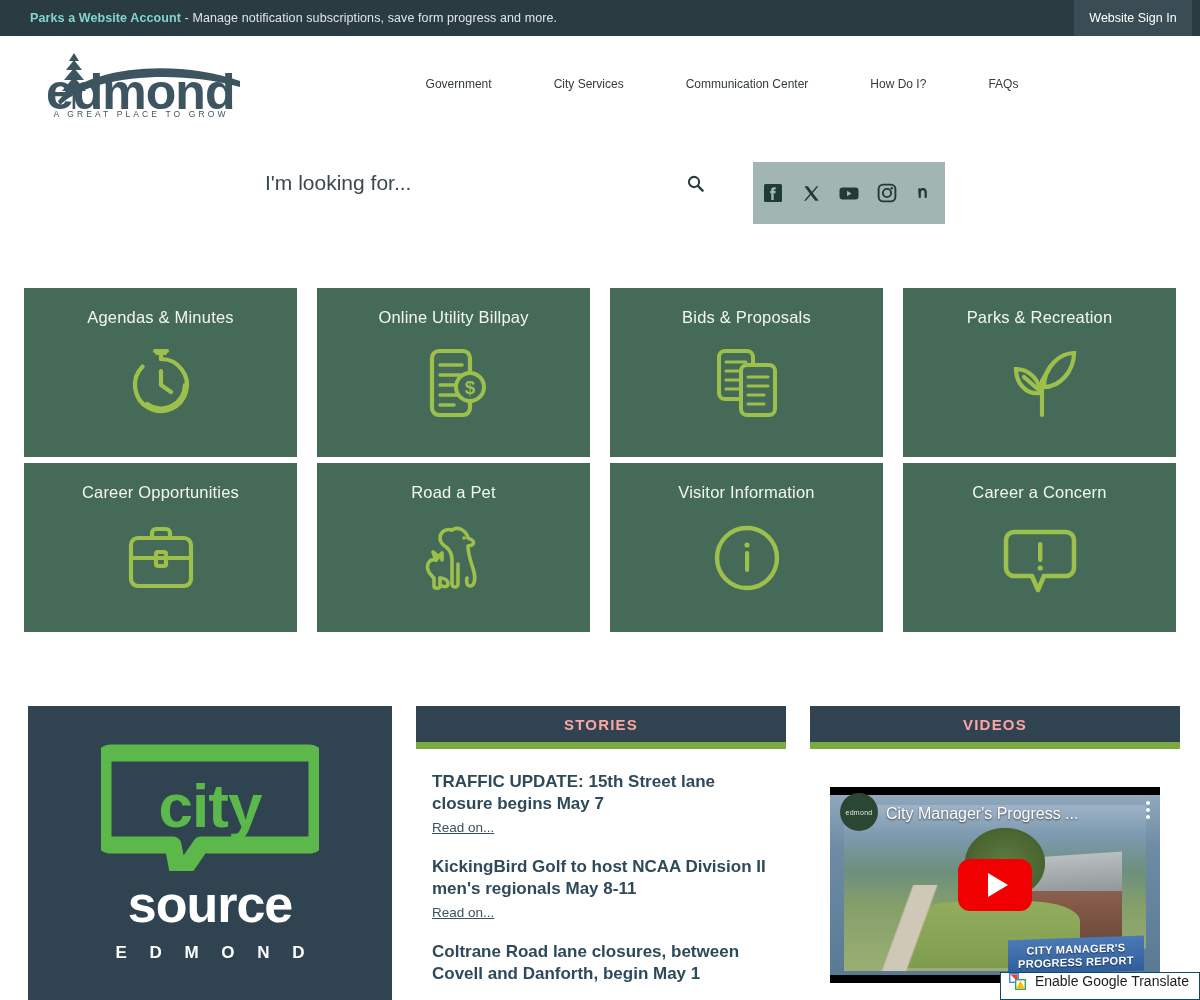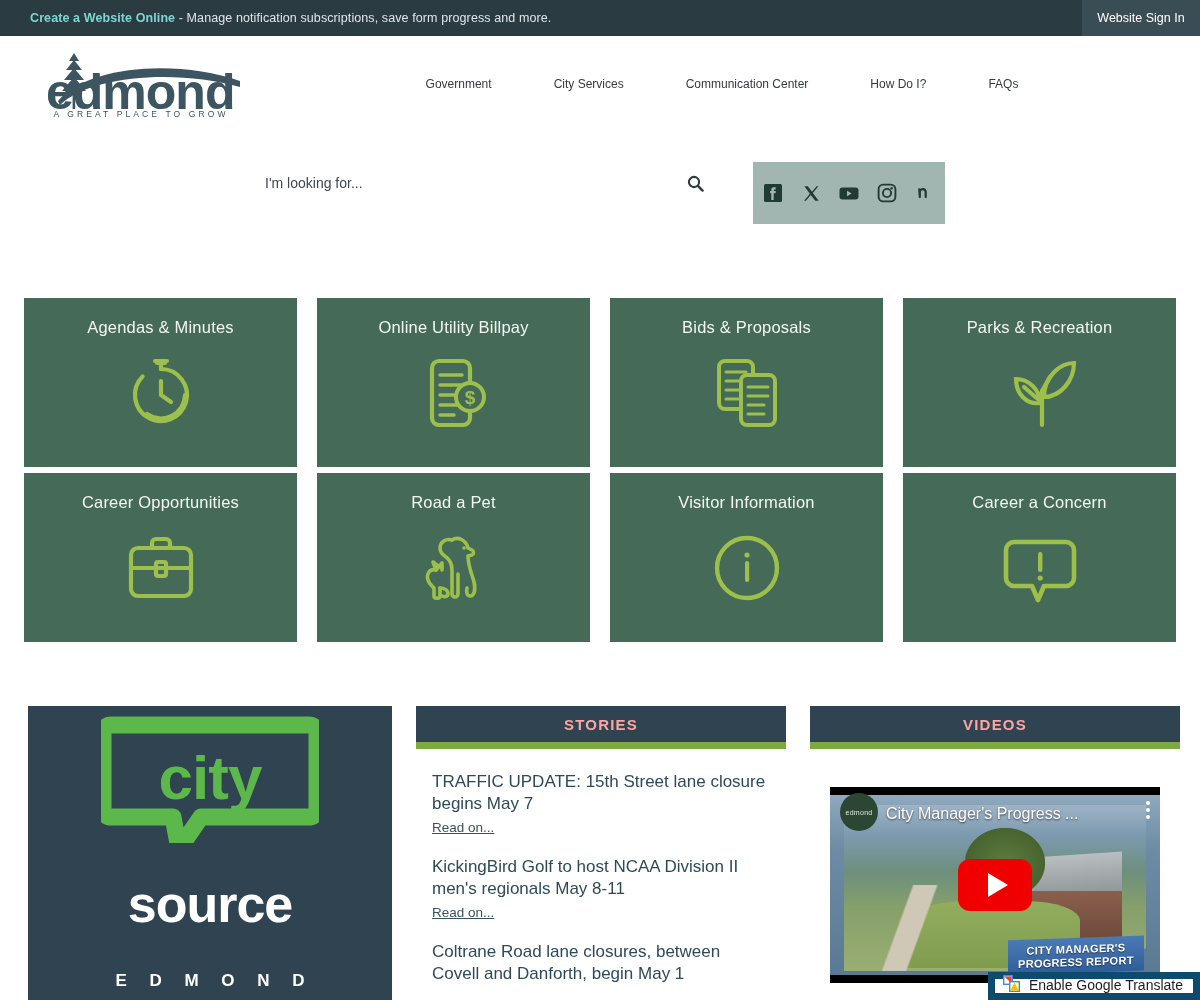--- a/index.html
+++ b/index.html
@@ -25,21 +25,21 @@
     color: #dfe6e8;
     letter-spacing: .1px;
     white-space: nowrap;
   }
   .topbar-msg .acct-link {
     color: #7fd6cf;
     font-weight: bold;
   }
   .signin-btn {
     position: absolute;
-    right: 0; top: 0;
+    right: 8px; top: 0;
     height: 36px;
     width: 118px;
     background: #3a4d55;
     color: #ffffff;
     font-size: 12.5px;
     display: flex;
     align-items: center;
     justify-content: center;
     cursor: pointer;
   }
@@ -96,21 +96,21 @@
     position: absolute;
     left: 265px; top: 30px;
     width: 450px; height: 42px;
     display: flex;
     align-items: center;
   }
   .search-input {
     border: none;
     outline: none;
     background: transparent;
-    font-size: 14px;
+    font-size: 21px;
     color: #0c4a6e;
     width: 400px;
     font-family: "Liberation Sans", sans-serif;
   }
   .search-input::placeholder { color: #3a4850; opacity: 1; }
   .search-btn {
     position: absolute;
     left: 415px; top: 6px;
     width: 30px; height: 30px;
     display: flex; align-items: center; justify-content: center;
@@ -132,21 +132,21 @@
   .social-bar-pos { position: absolute; left: 753px; top: 30px; }
   .soc {
     width: 22px; height: 22px;
     display: flex; align-items: center; justify-content: center;
     cursor: pointer;
   }
 
   
   .tiles {
     position: absolute;
-    left: 24px; top: 298px;
+    left: 24px; top: 288px;
     width: 1152px;
     display: grid;
     grid-template-columns: repeat(4, 273px);
     grid-auto-rows: 169px;
     column-gap: 20px;
     row-gap: 6px;
   }
   .tile {
     background: #456b58;
     position: relative;
@@ -179,21 +179,20 @@
   }
   .citysource {
     background: #2f4450;
     height: 294px;
     display: flex;
     flex-direction: column;
     align-items: center;
     justify-content: center;
     cursor: pointer;
     overflow: hidden;
-    gap: 28px;
   }
   .cs-bubble {
     width: 218px; height: 128px;
     position: relative;
   }
   .cs-source {
     margin-top: 10px;
     font-size: 52px;
     font-weight: bold;
     color: #ffffff;
@@ -224,21 +223,21 @@
   .panel-accent {
     height: 7px;
     background: #7da941;
   }
   .stories-list {
     padding: 22px 16px 0 16px;
   }
   .story { margin-bottom: 20px; }
   .story-title {
     font-size: 17px;
-    font-weight: normal;
+    font-weight: bold;
     color: #2e4a5a;
     line-height: 1.32;
     cursor: pointer;
   }
   .story-readon {
     display: inline-block;
     margin-top: 4px;
     font-size: 13.5px;
     color: #3a5260;
     text-decoration: underline;
@@ -357,37 +356,37 @@
     text-shadow: 0 1px 1px rgba(0,0,0,.5);
   }
 
   
   .gtranslate {
     position: absolute;
     right: 0; bottom: 0;
     height: 28px;
     padding: 0 10px 0 8px;
     background: #ffffff;
-    border: 7px solid #0c4a6e;
-    display: flex;
-    align-items: flex-end;
+    border: 1px solid #0c4a6e;
+    display: flex;
+    align-items: flex-start;
     gap: 8px;
     font-size: 14px;
     color: #1c1c1c;
     cursor: pointer;
     z-index: 50;
   }
   .gt-icon { width: 18px; height: 18px; flex: none; }
 </style>
 </head>
 <body>
 
 <div class="topbar">
   <div class="topbar-msg">
-    <span class="acct-link">Create a Website Online</span><span> - Manage notification subscriptions, save form progress and more.</span>
+    <span class="acct-link">Parks a Website Account</span><span> - Manage notification subscriptions, save form progress and more.</span>
   </div>
   <div class="signin-btn">Website Sign In</div>
 </div>
 
 <div class="header">
 
   <div class="logo">
     <svg width="226" height="74" viewBox="0 0 226 74">
 
       <g fill="#3c5560">

